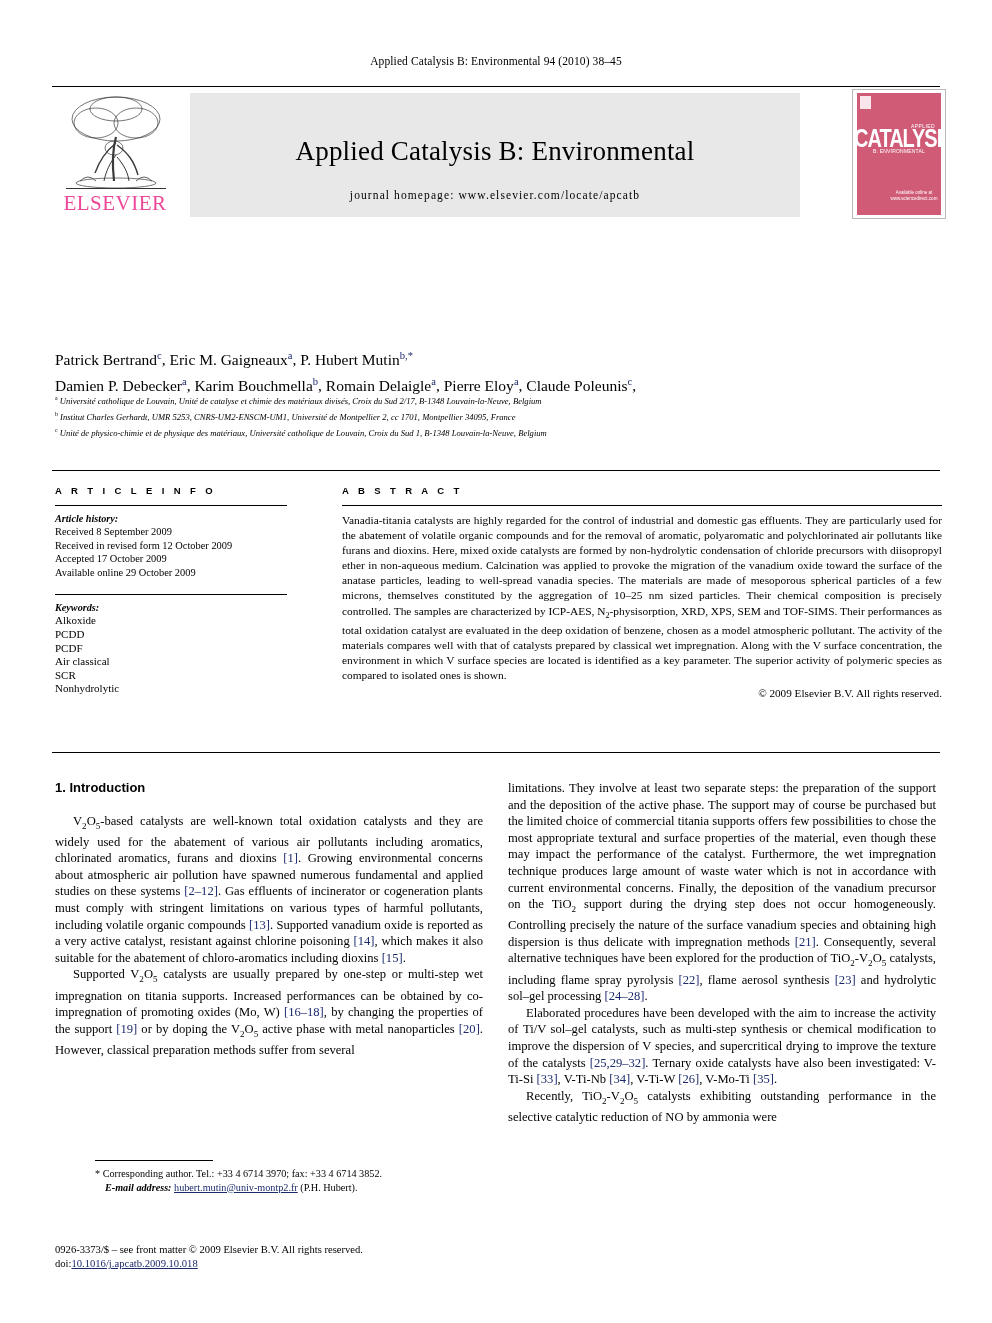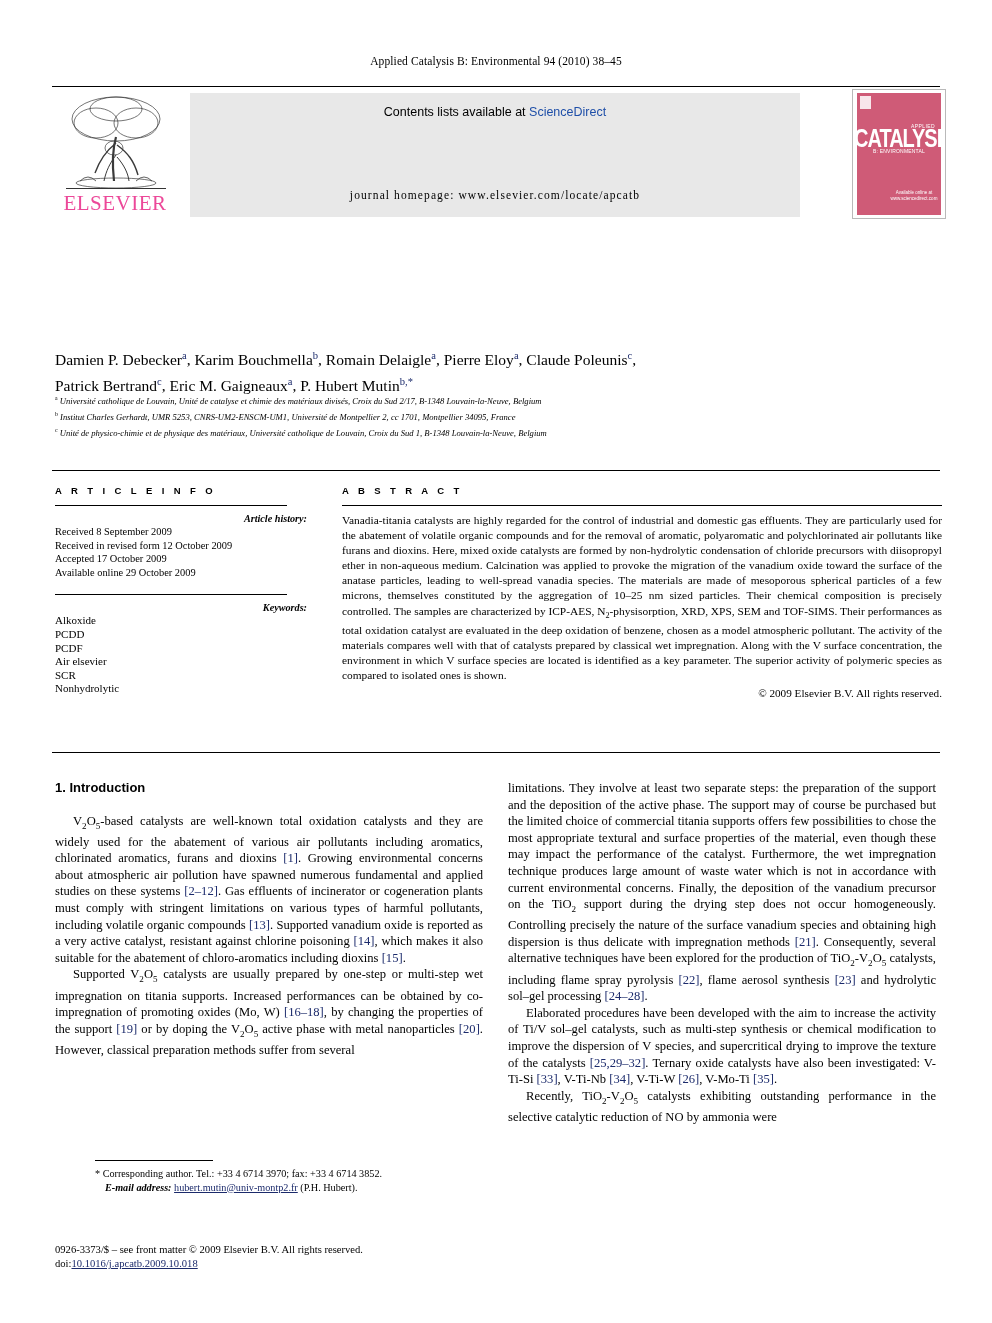--- a/index.html
+++ b/index.html
@@ -245,21 +245,20 @@
     width: 232px;
     margin: 0 0 7px 0;
   }
   .hr-thin.wide { width: 600px; }
   .info-label {
     font-style: italic;
     font-size: 10.2px;
     font-weight: 700;
     font-family: "Liberation Serif", serif;
     margin-bottom: 1px;
-    text-align: right;
   }
   .info-line {
     font-size: 10.4px;
     line-height: 13.6px;
     font-family: "Liberation Serif", serif;
   }
   .info-gap { height: 15px; }
   .keyword-line {
     font-size: 11px;
     line-height: 13.6px;
@@ -358,41 +357,39 @@
             <path d="M18 88 q8 -8 16 0" stroke-width="0.8"></path>
             <path d="M74 88 q8 -8 16 0" stroke-width="0.8"></path>
           </g>
         </svg>
       </div>
       <div class="elsevier-rule"></div>
       <div class="elsevier-word">ELSEVIER</div>
     </div>
 
     <div class="journal-band">
-      <div class="contents-line">
-        <span>Contents lists available at </span><a class="sciencedirect-link" href="#">ScienceDirect</a>
-      </div>
+      <div class="journal-title">Applied Catalysis B: Environmental</div>
       <div class="homepage-line">journal homepage: www.elsevier.com/locate/apcatb</div>
     </div>
 
     <div class="cover-thumb">
       <div class="cover-inner">
         <div class="cover-topbox"></div>
         <div class="cover-appl">APPLIED</div>
         <div class="cover-main">CATALYSIS</div>
         <div class="cover-sub">B: ENVIRONMENTAL</div>
         <div class="cover-foot">Available online at www.sciencedirect.com</div>
       </div>
     </div>
   </div>
 
 
   <div class="authors">
+    <div>Patrick Bertrand<sup>c</sup>, Eric M. Gaigneaux<sup>a</sup>, P. Hubert Mutin<sup>b,*</sup></div>
     <div>Damien P. Debecker<sup>a</sup>, Karim Bouchmella<sup>b</sup>, Romain Delaigle<sup>a</sup>, Pierre Eloy<sup>a</sup>, Claude Poleunis<sup>c</sup>,</div>
-    <div>Patrick Bertrand<sup>c</sup>, Eric M. Gaigneaux<sup>a</sup>, P. Hubert Mutin<sup>b,*</sup></div>
   </div>
 
   <div class="affils">
     <div><sup>a</sup> Université catholique de Louvain, Unité de catalyse et chimie des matériaux divisés, Croix du Sud 2/17, B-1348 Louvain-la-Neuve, Belgium</div>
     <div><sup>b</sup> Institut Charles Gerhardt, UMR 5253, CNRS-UM2-ENSCM-UM1, Université de Montpellier 2, cc 1701, Montpellier 34095, France</div>
     <div><sup>c</sup> Unité de physico-chimie et de physique des matériaux, Université catholique de Louvain, Croix du Sud 1, B-1348 Louvain-la-Neuve, Belgium</div>
   </div>
 
   <div class="band-rule-top"></div>
   <div class="band-rule-bottom"></div>
@@ -404,21 +401,21 @@
     <div class="info-line">Received 8 September 2009</div>
     <div class="info-line">Received in revised form 12 October 2009</div>
     <div class="info-line">Accepted 17 October 2009</div>
     <div class="info-line">Available online 29 October 2009</div>
     <div class="info-gap"></div>
     <div class="hr-thin"></div>
     <div class="info-label">Keywords:</div>
     <div class="keyword-line">Alkoxide</div>
     <div class="keyword-line">PCDD</div>
     <div class="keyword-line">PCDF</div>
-    <div class="keyword-line">Air elsevier</div>
+    <div class="keyword-line">Air classical</div>
     <div class="keyword-line">SCR</div>
     <div class="keyword-line">Nonhydrolytic</div>
   </div>
 
   <div class="abs-col">
     <div class="sec-head">A B S T R A C T</div>
     <div class="hr-thin wide"></div>
     <div class="abstract-text">Vanadia-titania catalysts are highly regarded for the control of industrial and domestic gas effluents. They are particularly used for the abatement of volatile organic compounds and for the removal of aromatic, polyaromatic and polychlorinated air pollutants like furans and dioxins. Here, mixed oxide catalysts are formed by non-hydrolytic condensation of chloride precursors with diisopropyl ether in non-aqueous medium. Calcination was applied to provoke the migration of the vanadium oxide toward the surface of the anatase particles, leading to well-spread vanadia species. The materials are made of mesoporous spherical particles of a few microns, themselves constituted by the aggregation of 10–25 nm sized particles. Their chemical composition is precisely controlled. The samples are characterized by ICP-AES, N<sub>2</sub>-physisorption, XRD, XPS, SEM and TOF-SIMS. Their performances as total oxidation catalyst are evaluated in the deep oxidation of benzene, chosen as a model atmospheric pollutant. The activity of the materials compares well with that of catalysts prepared by classical wet impregnation. Along with the V surface concentration, the environment in which V surface species are located is identified as a key parameter. The superior activity of polymeric species as compared to isolated ones is shown.</div>
     <div class="copyright-line">© 2009 Elsevier B.V. All rights reserved.</div>
   </div>

